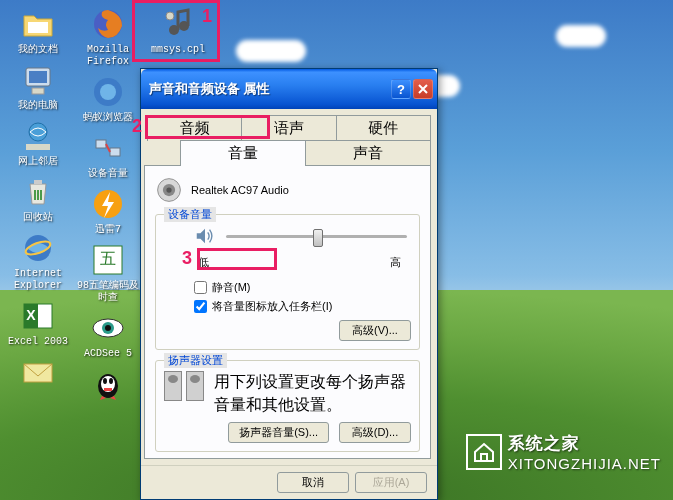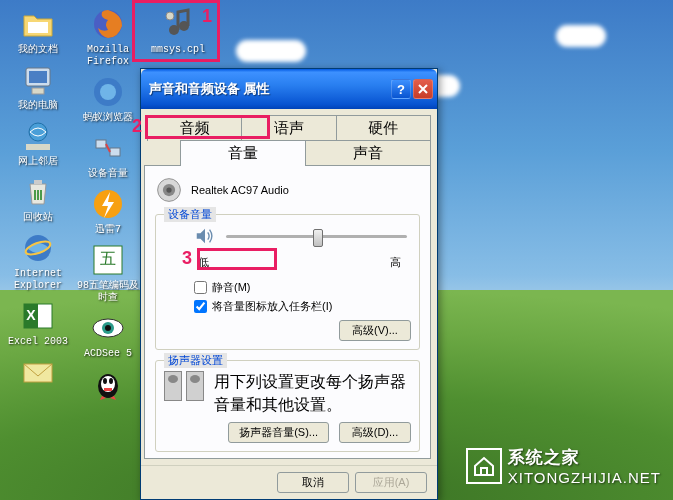--- a/index.html
+++ b/index.html
@@ -51,21 +51,21 @@
 .btn-row { display:flex; justify-content:flex-end; gap:6px; padding:6px 0 0 0; }
 .wbtn { padding:2px 10px; background:#ece9d8; border:1px solid #919b9c; border-radius:3px; font-size:11px; cursor:pointer; min-width:72px; text-align:center; }
 .wbtn:disabled { color:#aca899; }
 .dual-spk { display:flex; gap:4px; align-items:flex-end; }
 .spk-box { width:18px; height:30px; background:#d0d0d0; border:1px solid #888; position:relative; }
 .spk-box::before { content:''; position:absolute; top:3px; left:3px; right:3px; height:8px; background:#888; border-radius:50%; }
 .spk-row { display:flex; align-items:flex-start; gap:10px; }
 .spk-txt { font-size:16px; line-height:1.4; }
 .dlg-buttons { display:flex; justify-content:flex-end; gap:6px; padding:6px 10px; border-top:1px solid #d0d0bf; }
 
-.watermark { position:absolute; right:12px; bottom:14px; color:#fff; display:flex; align-items:center; gap:6px; text-shadow:1px 1px 2px rgba(0,0,0,0.6);padding-left:35px; }
+.watermark { position:absolute; right:12px; bottom:28px; color:#fff; display:flex; align-items:center; gap:6px; text-shadow:1px 1px 2px rgba(0,0,0,0.6);padding-left:35px; }
 .wm-logo { width:36px; height:36px; border:2px solid #fff; display:flex; align-items:center; justify-content:center; font-size:20px; }
 .wm-txt { display:flex; flex-direction:column; }
 .wm-main { font-size:17px; font-weight:bold; letter-spacing:1px; }
 .wm-sub { font-size:15px; letter-spacing:1px; }
 </style>
 </head>
 <body>
 
 <div class="desktop">
   <div class="hill"></div>

